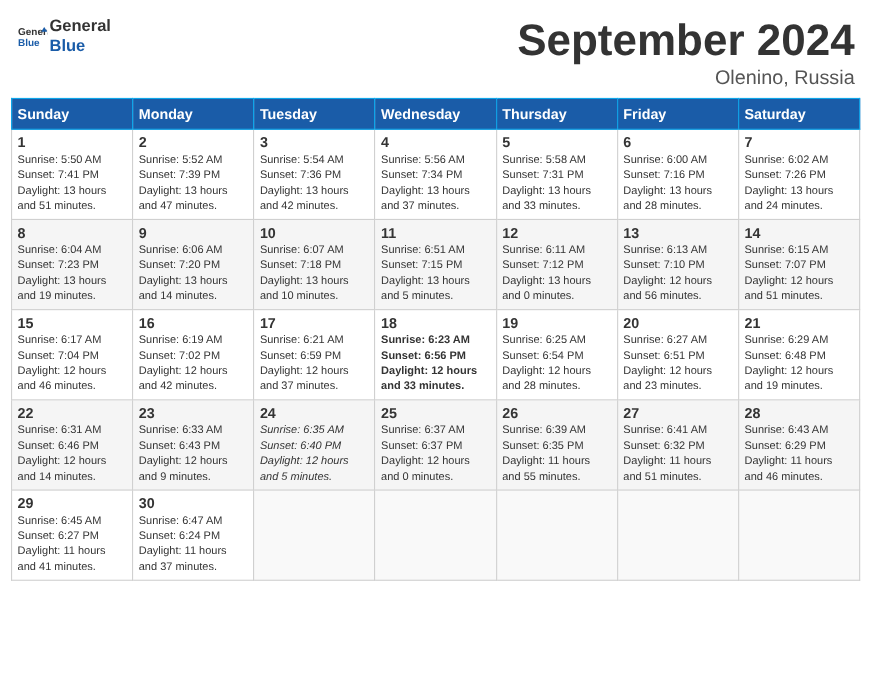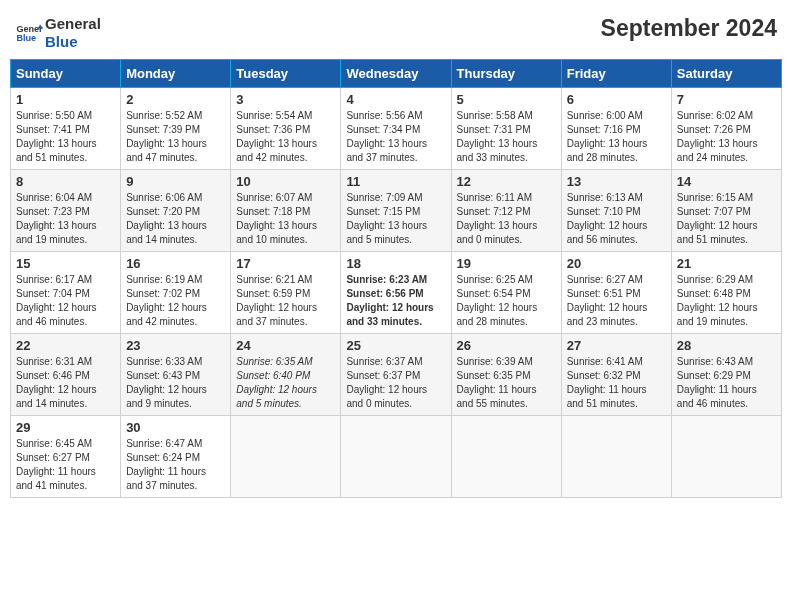--- a/index.html
+++ b/index.html
@@ -23,21 +23,21 @@
     }
     .logo-icon {
       width: 28px;
       height: 28px;
       margin-right: 2px;
     }
     .title-block {
       text-align: right;
     }
     .title-block h1 {
-      font-size: 23px;
+      font-size: 40px;
       font-weight: bold;
       color: #333;
     }
     .title-block h2 {
       font-size: 18px;
       font-weight: normal;
       color: #555;
     }
     .calendar {
       width: 100%;
@@ -91,20 +91,21 @@
       <text x="2" y="32" font-size="13" font-weight="bold" fill="#1a5ca8">Blue</text>
       <polygon points="36,8 40,14 32,14" fill="#1a5ca8"></polygon>
     </svg>
     <div style="line-height:1.2">
       <div style="font-size:15px;font-weight:bold;color:#333;">General</div>
       <div style="font-size:15px;font-weight:bold;color:#1a5ca8;">Blue</div>
     </div>
   </div>
   <div class="title-block">
     <h1>September 2024</h1>
+    <h2>Olenino, Russia</h2>
   </div>
 </div>
 
 <table class="calendar">
   <thead>
     <tr id="header-row">
         <th>Sunday</th>
         <th>Monday</th>
         <th>Tuesday</th>
         <th>Wednesday</th>
@@ -182,21 +183,21 @@
         </td>
         <td>
           <span class="day-number">10</span>
           <div class="day-info" style="white-space: pre-line;">Sunrise: 6:07 AM
 Sunset: 7:18 PM
 Daylight: 13 hours
 and 10 minutes.</div>
         </td>
         <td>
           <span class="day-number">11</span>
-          <div class="day-info" style="white-space: pre-line;">Sunrise: 7:09 AM
+          <div class="day-info" style="white-space: pre-line;">Sunrise: 6:51 AM
 Sunset: 7:15 PM
 Daylight: 13 hours
 and 5 minutes.</div>
         </td>
         <td>
           <span class="day-number">12</span>
           <div class="day-info" style="white-space: pre-line;">Sunrise: 6:11 AM
 Sunset: 7:12 PM
 Daylight: 13 hours
 and 0 minutes.</div>

